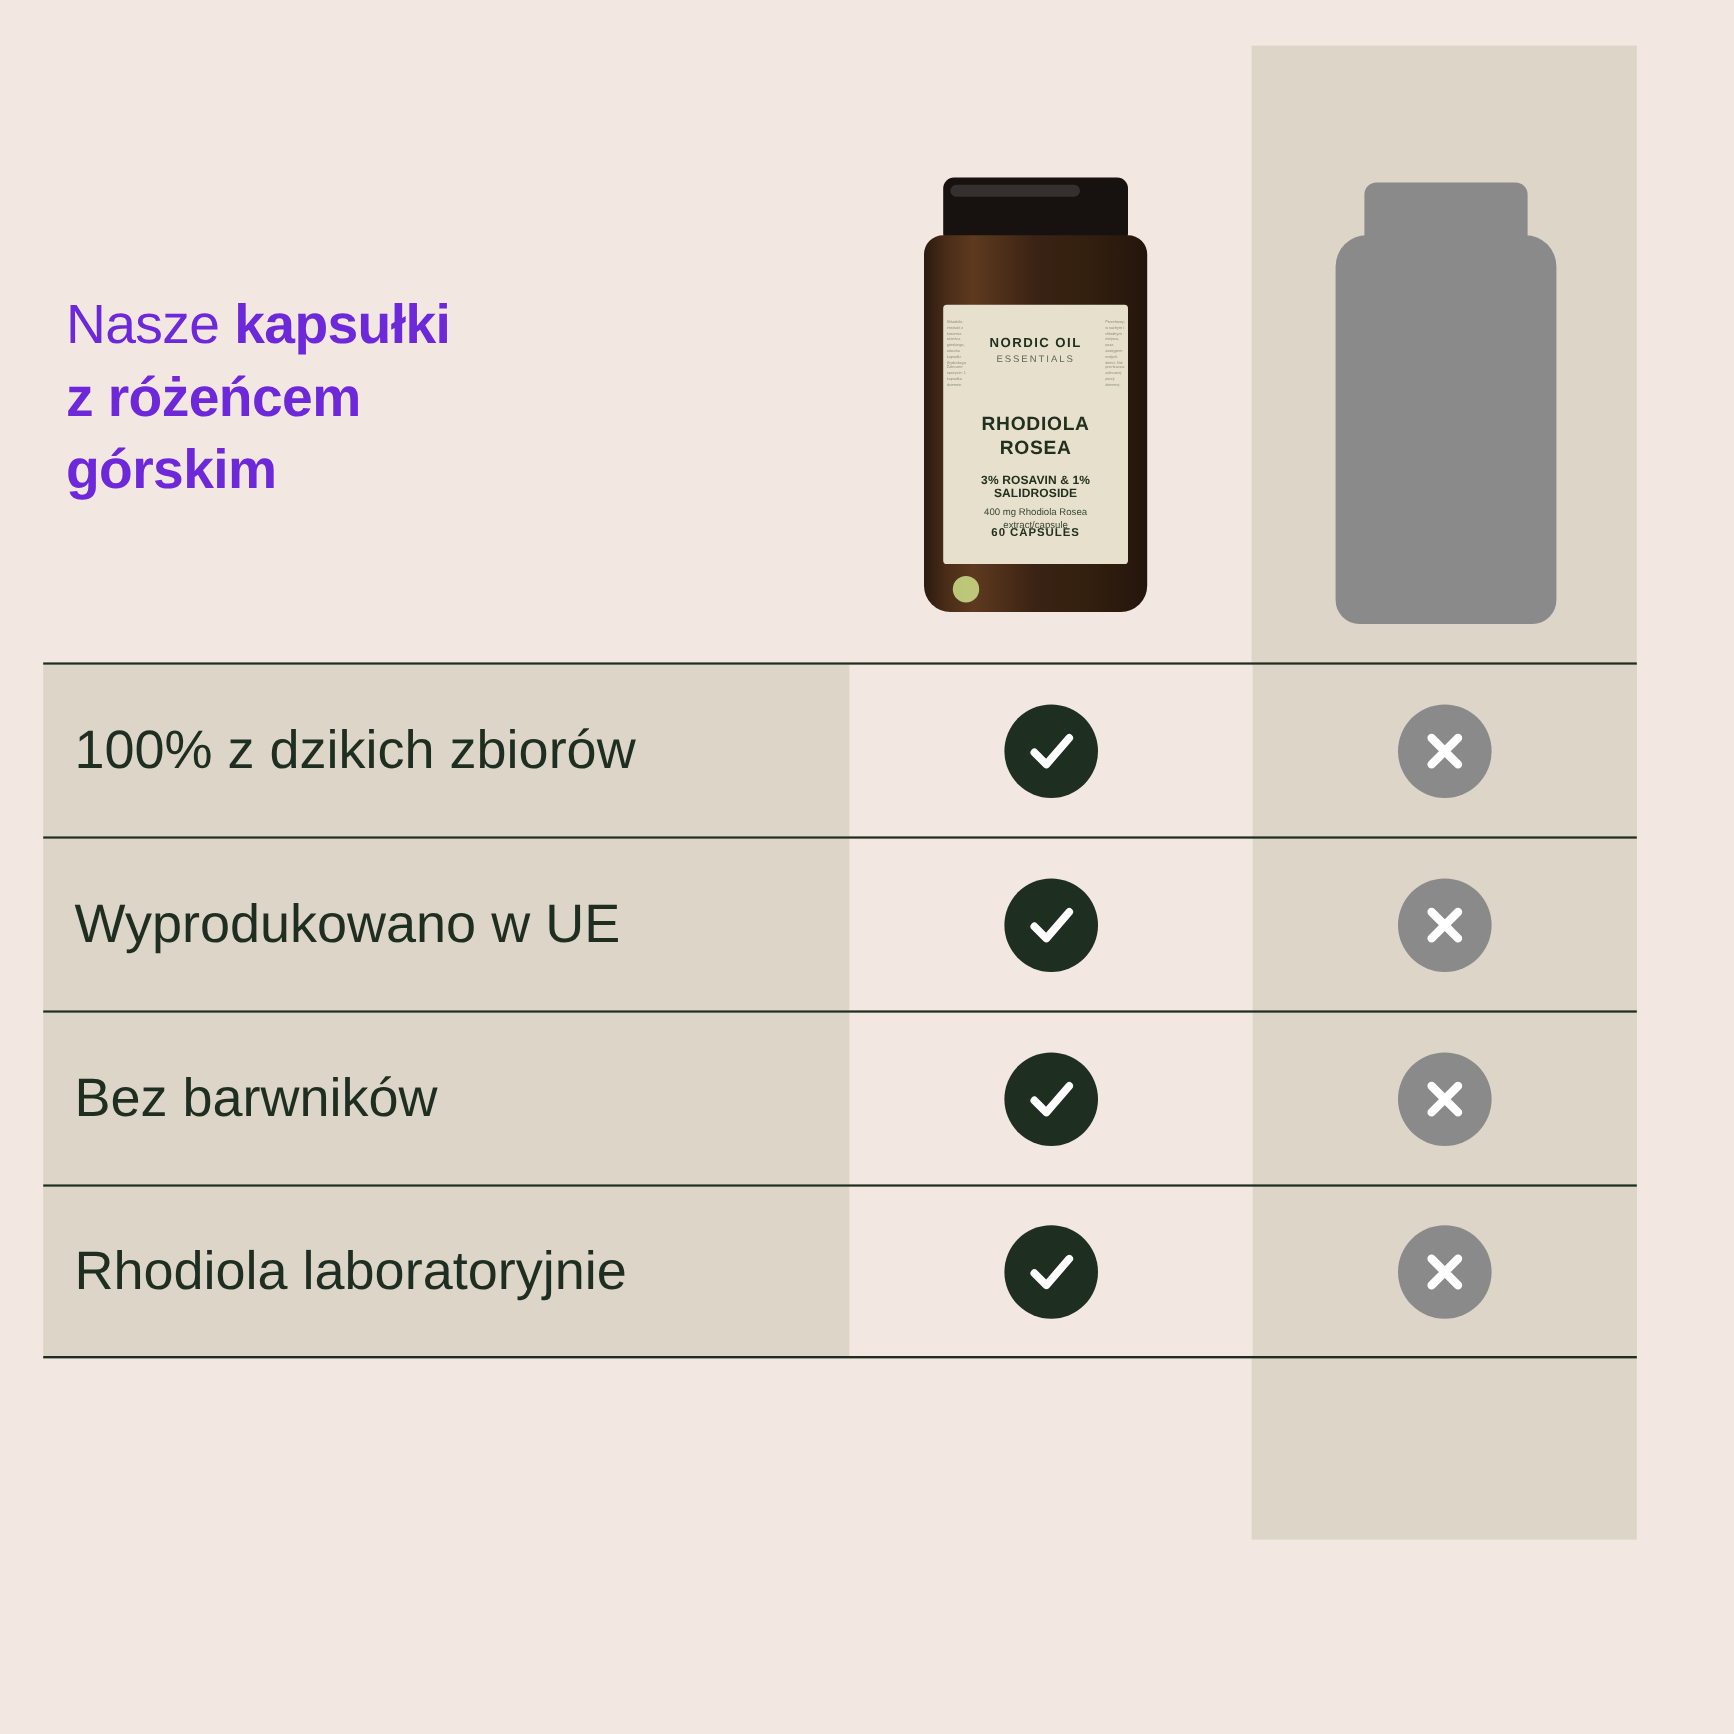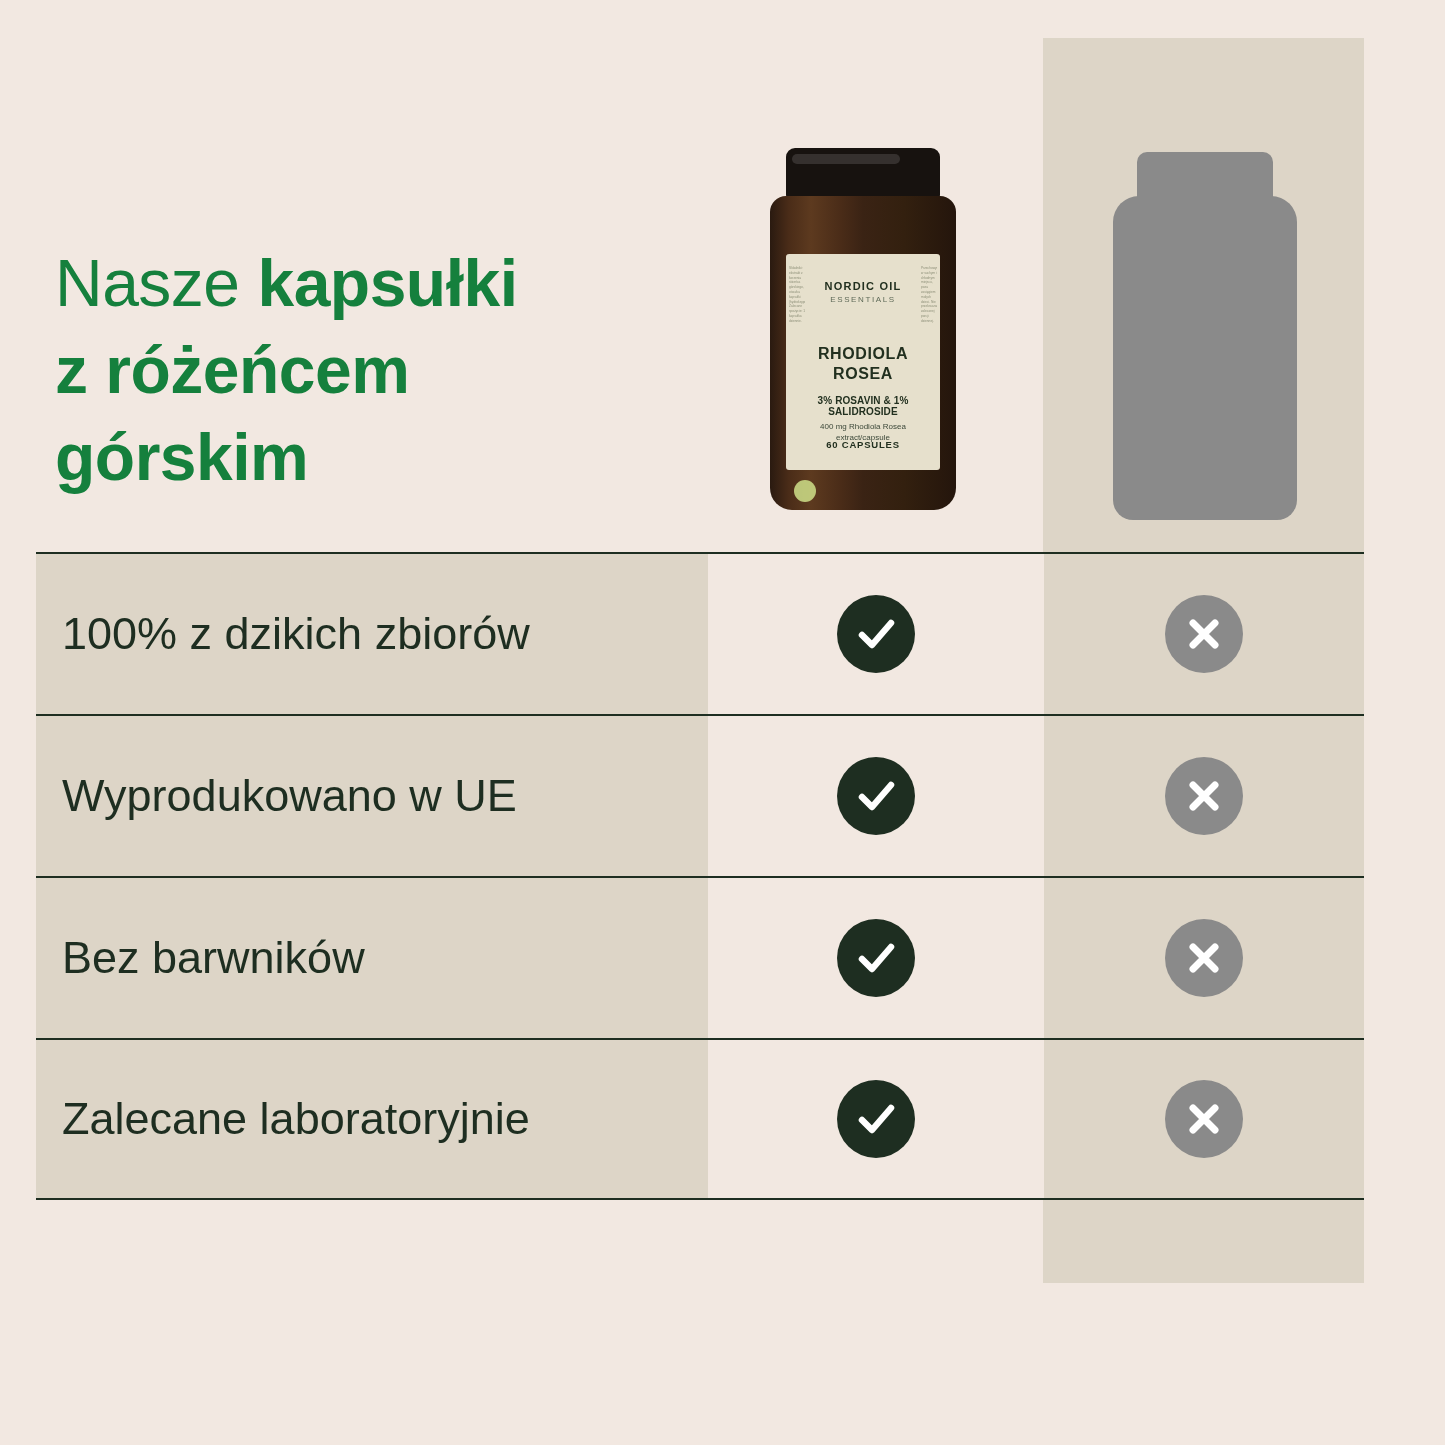--- a/index.html
+++ b/index.html
@@ -28,23 +28,23 @@
     height: 1245px;
     background: #ddd5c7;
   }
 
   
   .headline {
     position: absolute;
     left: 55px;
     top: 240px;
     width: 660px;
-    font-size: 66px;
+    font-size: 46px;
     line-height: 1.32;
-    color: #15803d;
+    color: #6d28d9;
     font-weight: 400;
     letter-spacing: -0.5px;
   }
   .headline .b { font-weight: 700; }
 
   
   .bottle {
     position: absolute;
     left: 770px;
     top: 148px;
@@ -173,21 +173,21 @@
     position: absolute;
     left: 36px;
     top: 552px;
     width: 1328px;
   }
   .row {
     position: relative;
     display: flex;
     align-items: stretch;
     border-top: 2px solid #1e2e21;
-    height: 162px;
+    height: 145px;
   }
   .row.last { border-bottom: 2px solid #1e2e21; }
 
   .cell-feature {
     width: 672px;
     background: #ddd5c7;
     display: flex;
     align-items: center;
     padding-left: 26px;
     padding-right: 16px;
@@ -325,21 +325,21 @@
         <div class="mark no">
           <svg width="44" height="44" viewBox="0 0 44 44" aria-hidden="true">
             <path d="M11 11 L33 33 M33 11 L11 33" fill="none" stroke="#ffffff" stroke-width="7" stroke-linecap="round"></path>
           </svg>
         </div>
       </div>
     </div>
 
     <div class="row last">
       <div class="cell-feature">
-        <span>Zalecane laboratoryjnie</span>
+        <span>Rhodiola laboratoryjnie</span>
       </div>
       <div class="cell-ours">
         <div class="mark ok">
           <svg width="46" height="46" viewBox="0 0 46 46" aria-hidden="true">
             <path d="M9 24 L19 34 L38 12" fill="none" stroke="#ffffff" stroke-width="6.5" stroke-linecap="round" stroke-linejoin="round"></path>
           </svg>
         </div>
       </div>
       <div class="cell-theirs">
         <div class="mark no">

